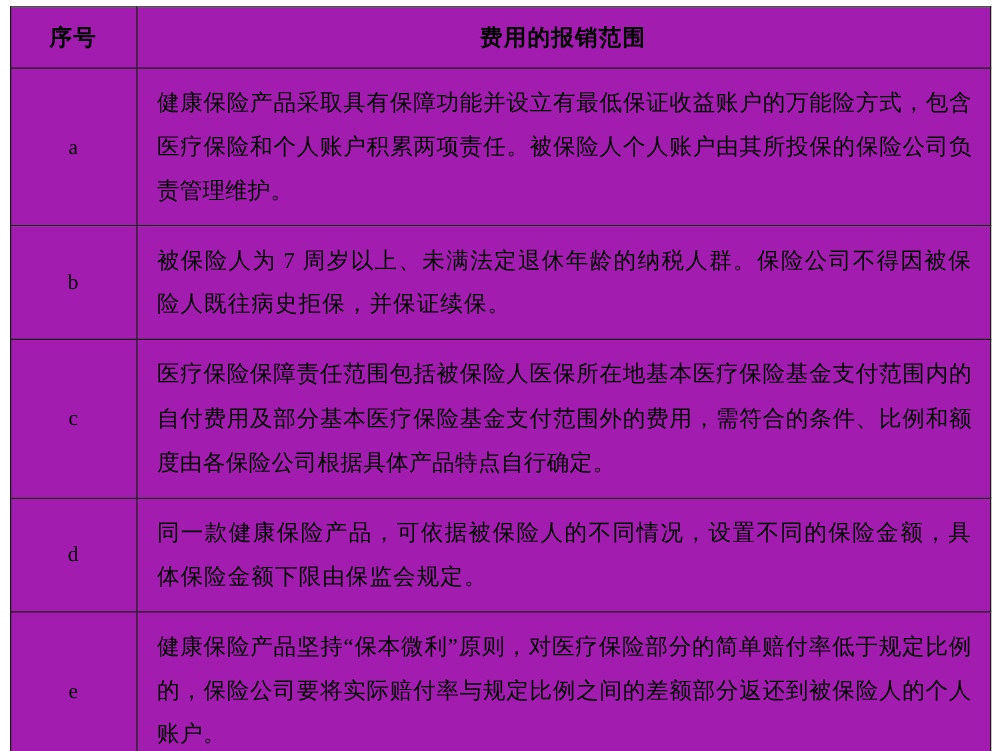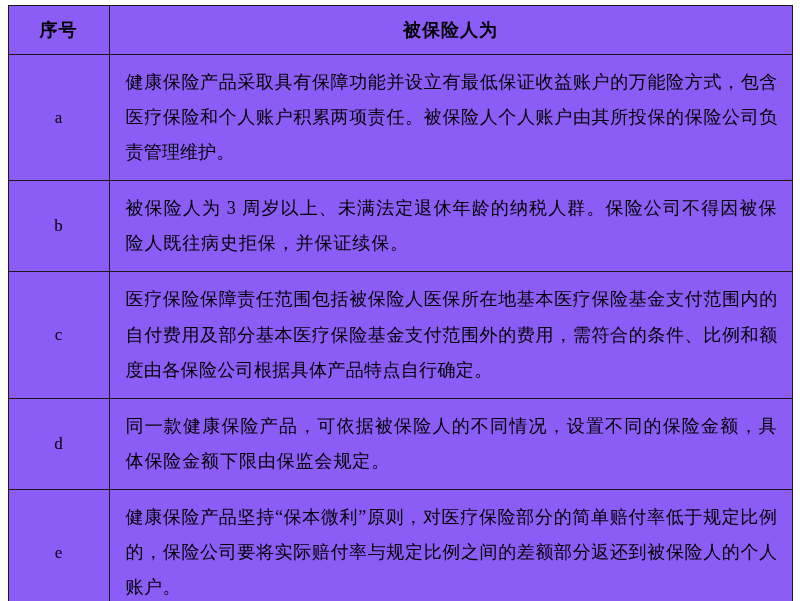--- a/index.html
+++ b/index.html
@@ -24,21 +24,21 @@
   }
   table.conditions {
     border-collapse: collapse;
     width: 785px;
     margin-top: 5px;
     table-layout: fixed;
   }
   table.conditions td, table.conditions th {
     border: 1px solid #1a1a1a;
     vertical-align: middle;
-    background: #8b5cf6;
+    background: #a21caf;
   }
   thead th {
     font-weight: bold;
     font-size: 18px;
     text-align: center;
     padding: 12px 6px;
     letter-spacing: 1px;
   }
   th.col-no { width: 88px; }
   th.col-cond { width: auto; }
@@ -66,31 +66,31 @@
   .row-e td.cell-cond { letter-spacing: 0.45px; }
 </style>
 </head>
 <body>
 
 <div class="page">
   <table class="conditions">
     <thead>
       <tr>
         <th class="col-no">序号</th>
-        <th class="col-cond">被保险人为</th>
+        <th class="col-cond">费用的报销范围</th>
       </tr>
     </thead>
     <tbody>
       <tr class="row-a">
         <td class="cell-no">a</td>
         <td class="cell-cond">健康保险产品采取具有保障功能并设立有最低保证收益账户的万能险方式，包含医疗保险和个人账户积累两项责任。被保险人个人账户由其所投保的保险公司负责管理维护。</td>
       </tr>
       <tr class="row-b">
         <td class="cell-no">b</td>
-        <td class="cell-cond">被保险人为 3 周岁以上、未满法定退休年龄的纳税人群。保险公司不得因被保险人既往病史拒保，并保证续保。</td>
+        <td class="cell-cond">被保险人为 7 周岁以上、未满法定退休年龄的纳税人群。保险公司不得因被保险人既往病史拒保，并保证续保。</td>
       </tr>
       <tr class="row-c">
         <td class="cell-no">c</td>
         <td class="cell-cond">医疗保险保障责任范围包括被保险人医保所在地基本医疗保险基金支付范围内的自付费用及部分基本医疗保险基金支付范围外的费用，需符合的条件、比例和额度由各保险公司根据具体产品特点自行确定。</td>
       </tr>
       <tr class="row-d">
         <td class="cell-no">d</td>
         <td class="cell-cond">同一款健康保险产品，可依据被保险人的不同情况，设置不同的保险金额，具体保险金额下限由保监会规定。</td>
       </tr>
       <tr class="row-e">

